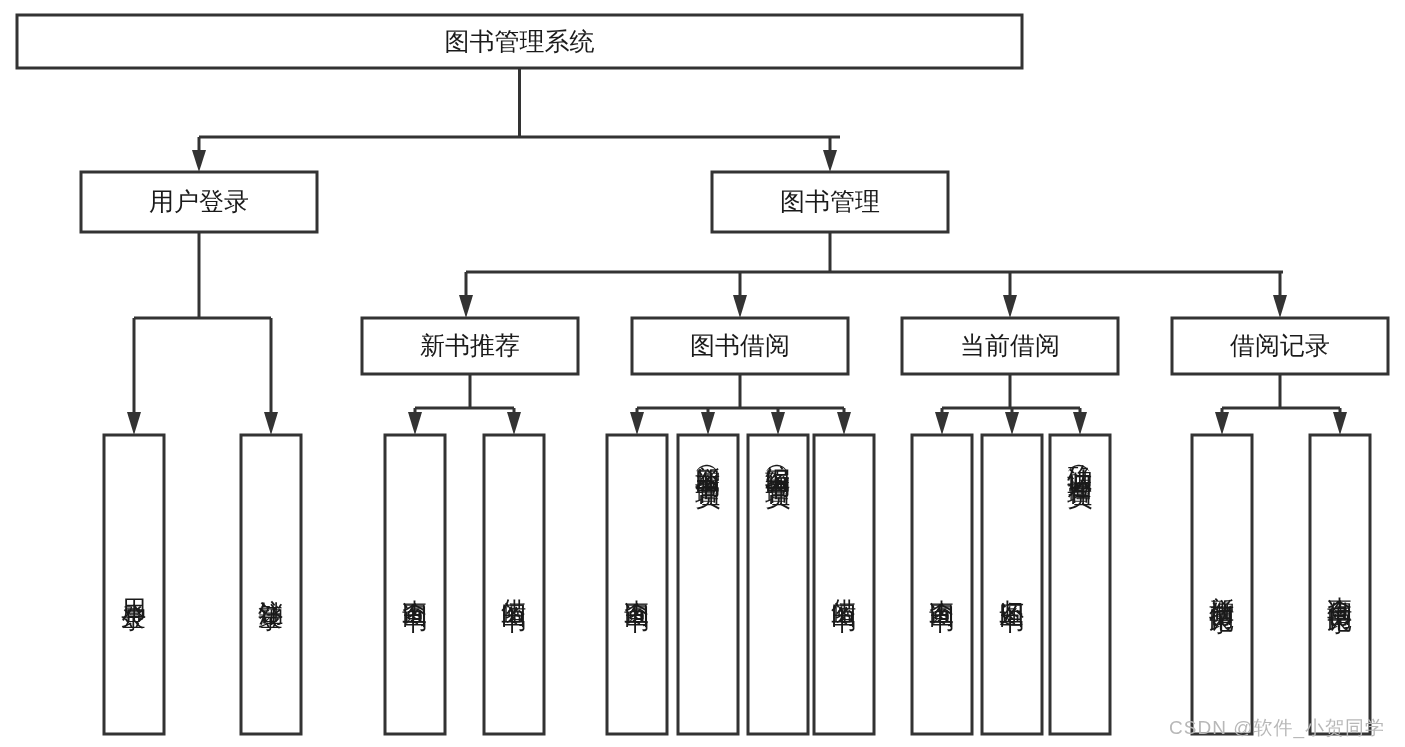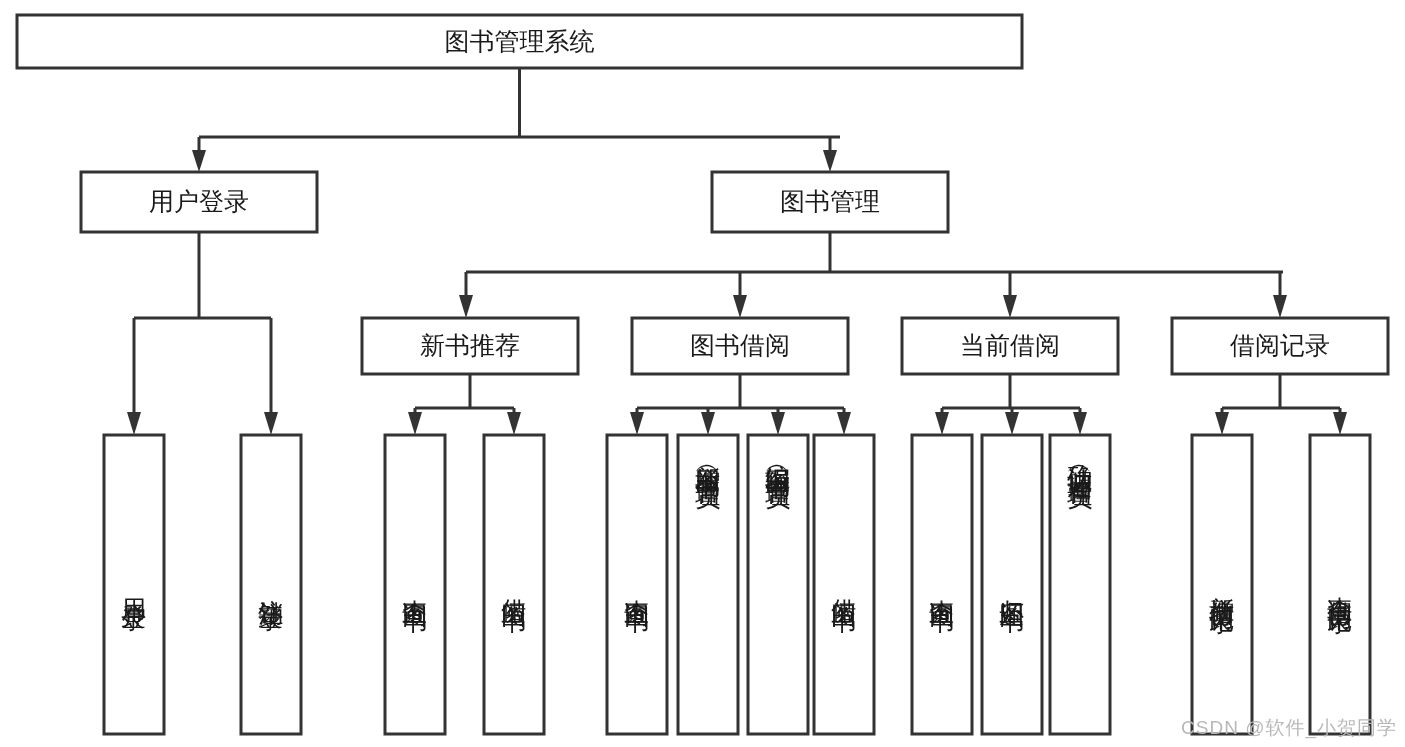--- a/index.html
+++ b/index.html
@@ -57,21 +57,21 @@
     color: #1a1a1a;
     letter-spacing: 3px;
     display: flex;
     align-items: center;
     justify-content: center;
     white-space: nowrap;
     pointer-events: none;
   }
   .watermark {
     position: absolute;
-    right: 8px;
+    right: 20px;
     bottom: 6px;
     font-family: "Liberation Sans", "DejaVu Sans", sans-serif;
     font-size: 19px;
     color: #b8b8b8;
     letter-spacing: 1px;
     white-space: nowrap;
   }
 </style>
 </head>
 <body>

